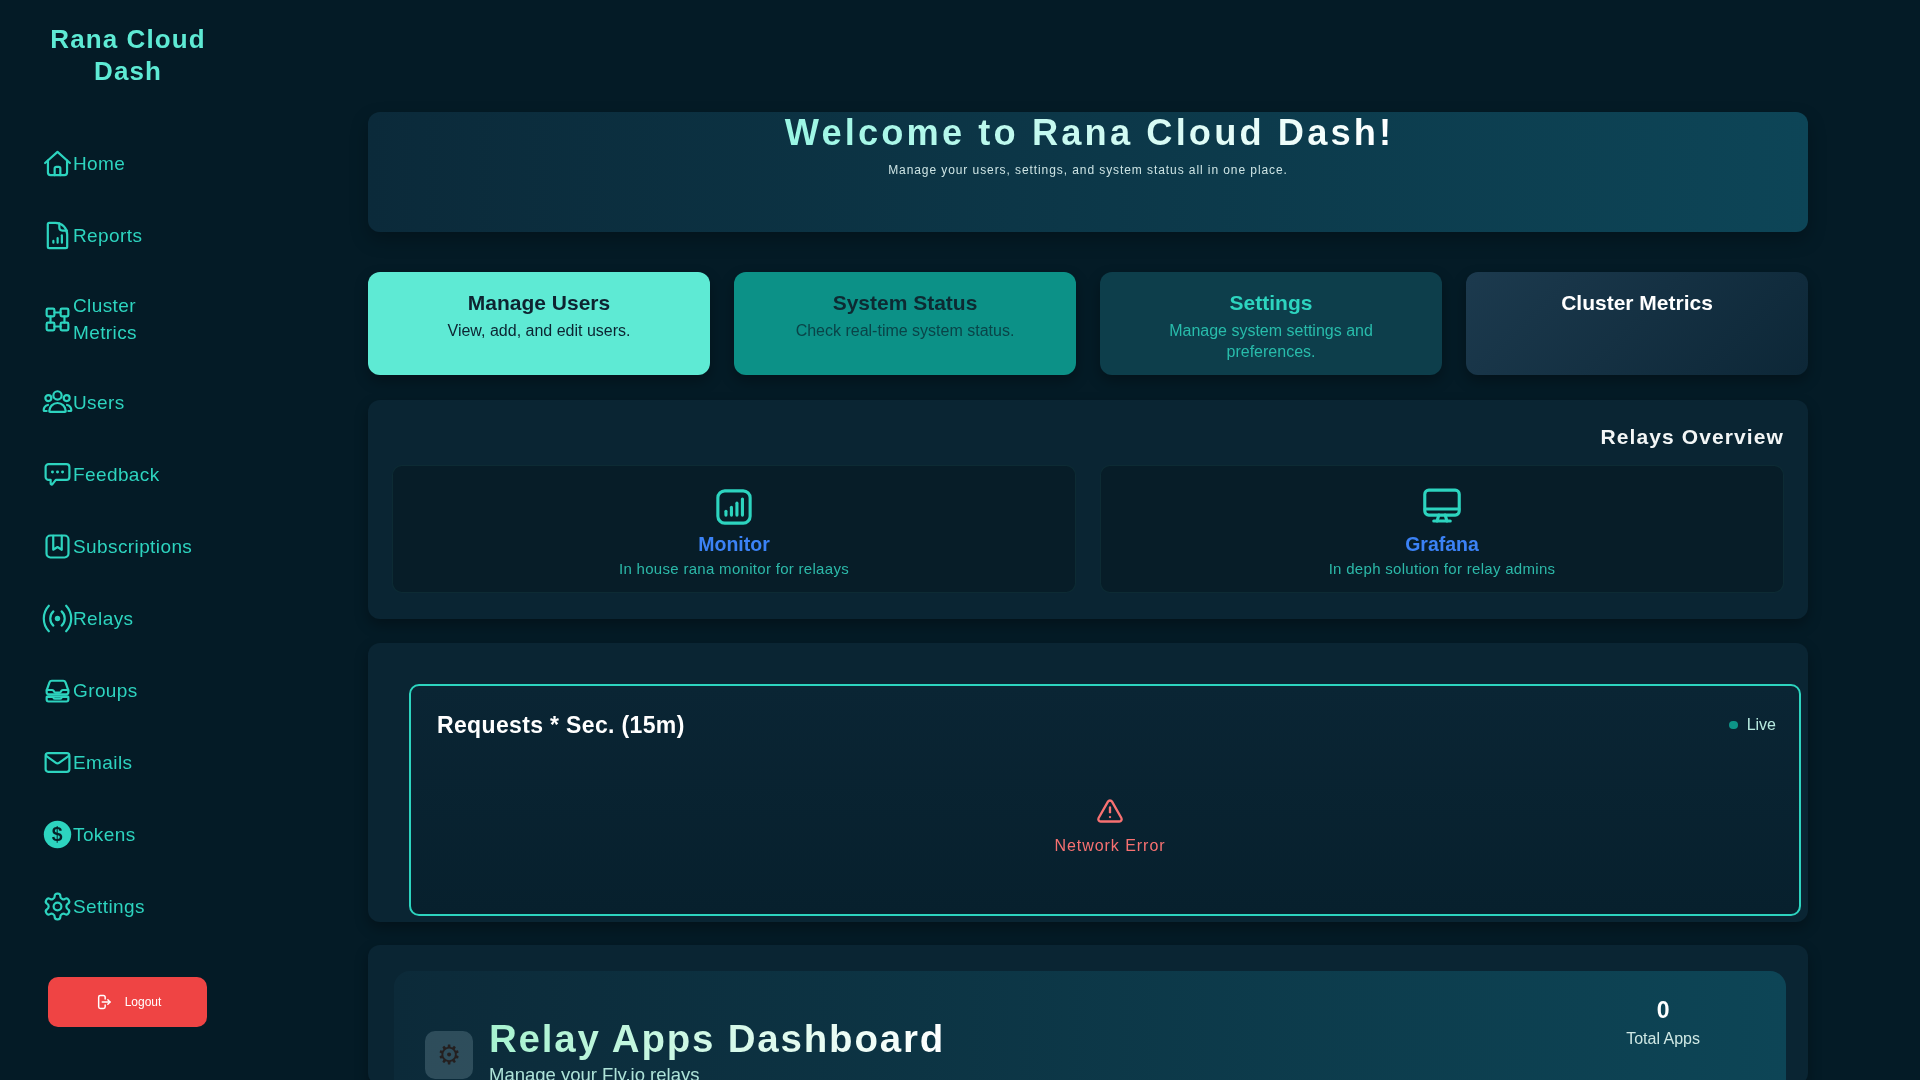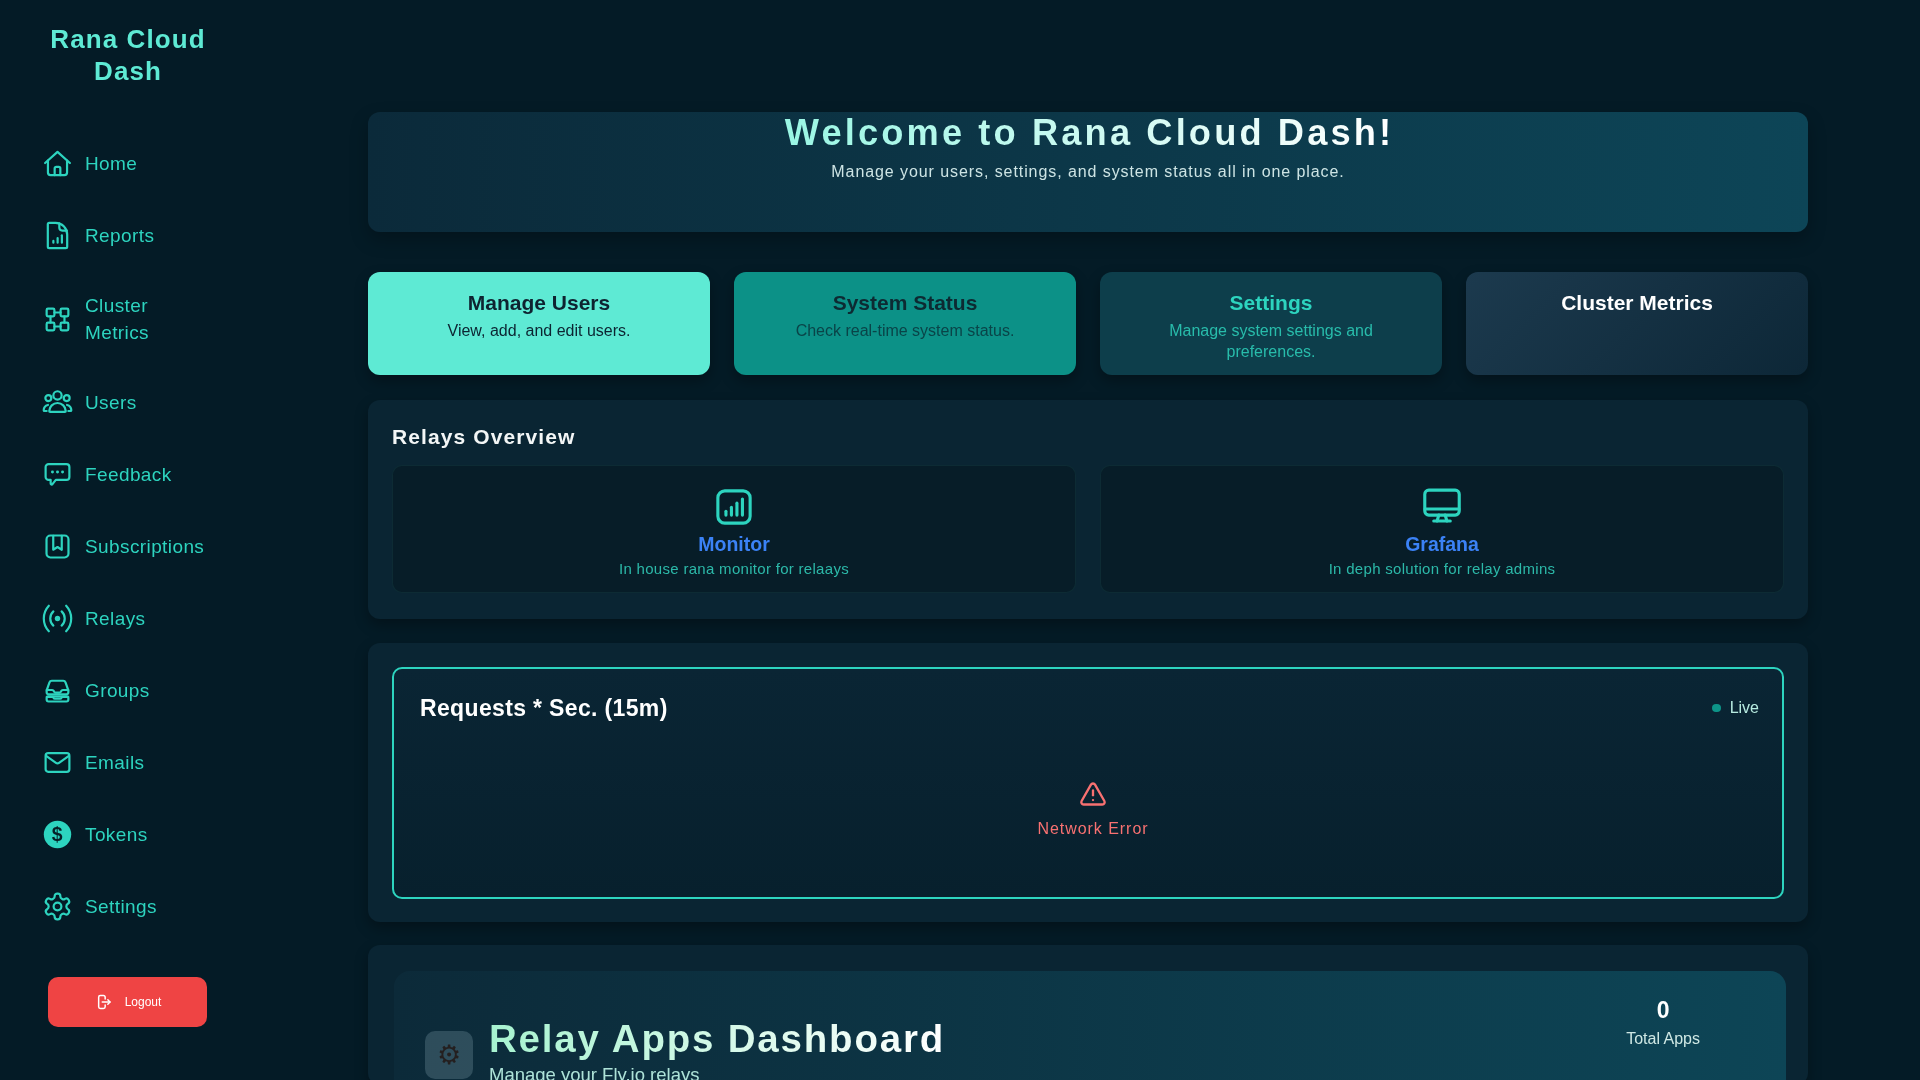--- a/index.html
+++ b/index.html
@@ -2,56 +2,56 @@
 <html><head>
 <meta charset="utf-8">
 <style>
 *{margin:0;padding:0;box-sizing:border-box}
 html,body{width:1920px;height:1080px;overflow:hidden}
 body{background:#041B26;font-family:"Liberation Sans",sans-serif;color:#fff;filter:blur(.48px)}
 
 aside{position:fixed;left:0;top:0;width:256px;height:1080px;background:#041B26;padding:22px 24px 0}
 .logo{color:#5eead4;font-size:26px;font-weight:bold;text-align:center;line-height:32px;letter-spacing:1.1px;margin-bottom:61px;margin-top:1px}
 nav{display:flex;flex-direction:column;gap:41px;padding-left:18px}
-.nav-item{display:flex;align-items:center;gap:12px;color:#2dd4bf;font-size:19px;line-height:27px;letter-spacing:.4px}
+.nav-item{display:flex;align-items:center;color:#2dd4bf;font-size:19px;line-height:27px;letter-spacing:.4px}
 .nav-item svg{flex:0 0 31px;width:31px;height:31px}
 .logout{position:absolute;left:48px;top:977px;width:159px;height:50px;background:#ef4444;border-radius:10px;color:#fff;font-size:12px;display:flex;align-items:center;justify-content:center;gap:11px}
 .logout svg{margin:0}
 
 main{margin-left:256px}
 .wrap{width:1440px;margin:0 auto;padding-top:112px}
 .welcome{height:120px;border-radius:12px;background:linear-gradient(90deg,#0b2a3a 0%,#0d4557 100%);text-align:center;margin-bottom:40px;box-shadow:0 8px 18px rgba(0,0,0,.25)}
 .welcome h1{font-size:36.3px;font-weight:bold;letter-spacing:3.1px;text-indent:3px;background:linear-gradient(90deg,#99f6e4,#fff);-webkit-background-clip:text;background-clip:text;color:transparent;display:inline-block}
-.welcome p{font-size:16px;color:#cde4e4;margin-top:9px;letter-spacing:.92px}
+.welcome p{font-size:12px;color:#cde4e4;margin-top:9px;letter-spacing:.92px}
 
 .cards{display:flex;gap:24px;align-items:flex-start;margin-bottom:25px}
 .card{width:342px;border-radius:12px;padding:19px 24px;text-align:center;height:103px;box-shadow:0 6px 14px rgba(0,0,0,.3)}
 .card h3{font-size:21px;font-weight:bold;margin-bottom:5px}
 .card p{font-size:16px;line-height:21px}
 .card1{background:#5eead4;color:#0c2431}
 .card1 h3{color:#0e2330}
 .card2{background:#0c9187;color:#0a4448}
 .card2 h3{color:#0d2a32}
 .card3{background:#0d3e4b}
 .card3 h3{color:#2dd4bf}
 .card3 p{color:#28bcab}
 .card4{background:linear-gradient(135deg,#1c3a4e 0%,#0d2737 100%)}
 .card4 h3{color:#fff}
 .card4 p{color:#cfe9e4}
 
 .panel{background:#0A2533;border-radius:12px;box-shadow:0 6px 14px rgba(0,0,0,.3)}
 .relays{height:219px;padding:24px;margin-bottom:24px}
-.relays h2{font-size:21px;font-weight:bold;text-align:left;margin:1px 0 16px;color:#f3f6f6;letter-spacing:1.1px}
+.relays h2{font-size:21px;font-weight:bold;text-align:right;margin:1px 0 16px;color:#f3f6f6;letter-spacing:1.1px}
 .relay-grid{display:flex;gap:24px}
 .relay-card{width:684px;height:128px;background:#071d28;border:1px solid rgba(94,234,212,.07);border-radius:10px;text-align:center;padding-top:19px}
 .relay-card svg{width:44px;height:44px}
 .relay-card h4{font-size:19.5px;font-weight:bold;color:#3b82f6;margin-top:4px}
 .relay-card p{font-size:15px;color:#2cb9a9;margin-top:4px;letter-spacing:.3px}
 
-.chartsec{height:279px;padding:24px;margin-bottom:23px}
+.chartsec{height:279px;padding:41px;margin-bottom:23px}
 .chartbox{width:1392px;height:232px;border:2px solid #2dd4bf;border-radius:10px;background:linear-gradient(180deg,#0a2534 0%,#07202d 100%);position:relative;padding:26px}
 .chartbox .title{font-size:23px;font-weight:bold;color:#fff;letter-spacing:.35px;margin-top:0}
 .live{position:absolute;right:23px;top:30px;font-size:16px;color:#b7ebe0;display:flex;align-items:center;gap:9px}
 .live .dot{width:8.5px;height:8.5px;border-radius:50%;background:#0d9488}
 .err{position:absolute;left:10px;right:0;top:111px;text-align:center}
 .err svg{width:28px;height:28px}
 .err div{color:#f87171;font-size:16px;margin-top:12px;letter-spacing:.95px}
 
 .bottom{padding:26px;height:140px}
 .hero{width:1392px;height:200px;border-radius:16px;background:linear-gradient(90deg,#0c2a39 0%,#0d4556 100%);position:relative;padding:46px 0 0 31px}

